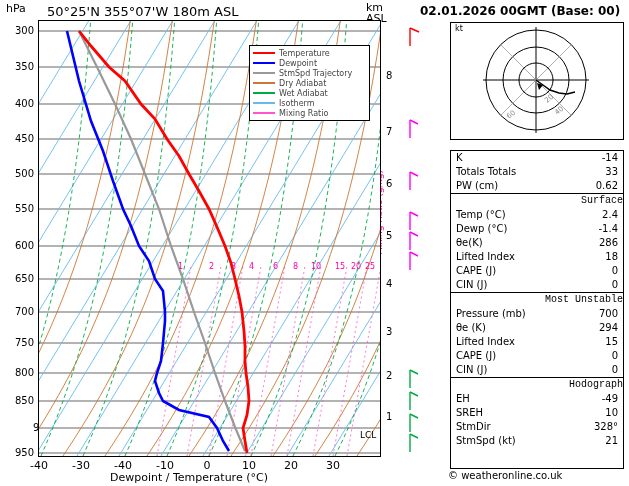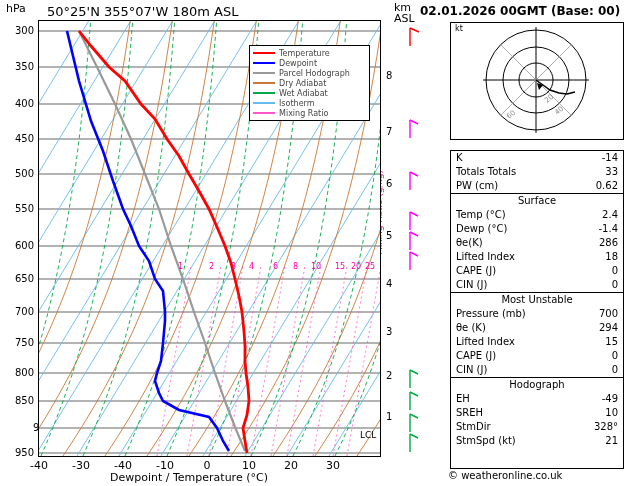--- a/index.html
+++ b/index.html
@@ -2,41 +2,41 @@
 <html><head>
 <meta charset="utf-8">
 <style>
   html,body{margin:0;padding:0;}
   body{width:629px;height:486px;background:#ffffff;font-family:"DejaVu Sans",sans-serif;position:relative;overflow:hidden;}
   .abs{position:absolute;}
   
   #skewt-panel{left:0;top:0;width:400px;height:486px;}
   #hpa-label{left:6px;top:2px;font-size:11px;color:#000;}
   #station-title{left:47px;top:4px;font-size:13px;font-weight:normal;color:#000;}
-  #km-label{left:366px;top:2px;font-size:11px;color:#000;line-height:11px;margin-left:28px;}
+  #km-label{left:366px;top:2px;font-size:11px;color:#000;line-height:11px;}
   #plot-frame{left:38px;top:20px;width:343px;height:437px;border:1px solid #000;box-sizing:border-box;background:#fff;overflow:hidden;}
   #plot-svg{position:absolute;left:0;top:0;}
   .ytick{position:absolute;font-size:10px;color:#000;text-align:right;width:32px;}
   .xtick{position:absolute;font-size:11px;color:#000;text-align:center;width:30px;top:459px;}
   #xaxis-title{left:110px;top:471px;font-size:11px;color:#000;}
   
   #legend{left:210px;top:24px;width:121px;background:#fff;border:1px solid #000;padding:2px 3px;box-sizing:border-box;}
   .leg-row{display:flex;align-items:center;height:10px;}
   .leg-swatch{width:22px;height:0;border-top-width:2px;border-top-style:solid;margin-right:4px;}
   .leg-txt{font-size:8px;color:#444;white-space:nowrap;}
   
   #mix-label{left:374px;top:255px;font-size:9px;color:#f09;transform:rotate(-90deg);transform-origin:left top;white-space:nowrap;}
   .kmnum{position:absolute;font-size:10px;color:#000;}
   
   #date-title{left:420px;top:4px;font-size:12px;font-weight:bold;color:#000;}
   #hodo-box{left:450px;top:22px;width:172px;height:116px;border:1px solid #000;background:#fff;}
   #kt-label{left:455px;top:24px;font-size:8px;color:#000;}
   #table-box{left:450px;top:150px;width:172px;height:317px;border:1px solid #000;background:#fff;font-size:10px;color:#000;}
   .trow{display:flex;justify-content:space-between;padding:0 5px;height:14px;line-height:14px;}
-  .thead{text-align:center;height:14px;line-height:14px;font-size:10px;}
+  .thead{text-align:right;height:14px;line-height:14px;font-size:10px;font-family:Liberation Mono, monospace;}
   .sep{border-top:1px solid #000;}
   #copyright{left:448px;top:470px;font-size:10px;color:#000;}
   
   .barb{position:absolute;}
 </style>
 </head>
 <body>
 
 <div class="abs" id="skewt-panel">
 
@@ -181,21 +181,21 @@
       <div class="leg-row">
         <span class="leg-swatch" style="border-top-color:#ff0000;"></span>
         <span class="leg-txt">Temperature</span>
       </div>
       <div class="leg-row">
         <span class="leg-swatch" style="border-top-color:#0000ff;"></span>
         <span class="leg-txt">Dewpoint</span>
       </div>
       <div class="leg-row">
         <span class="leg-swatch" style="border-top-color:#999999;"></span>
-        <span class="leg-txt">Parcel Hodograph</span>
+        <span class="leg-txt">StmSpd Trajectory</span>
       </div>
       <div class="leg-row">
         <span class="leg-swatch" style="border-top-color:#cc7733;"></span>
         <span class="leg-txt">Dry Adiabat</span>
       </div>
       <div class="leg-row">
         <span class="leg-swatch" style="border-top-color:#00aa44;"></span>
         <span class="leg-txt">Wet Adiabat</span>
       </div>
       <div class="leg-row">

